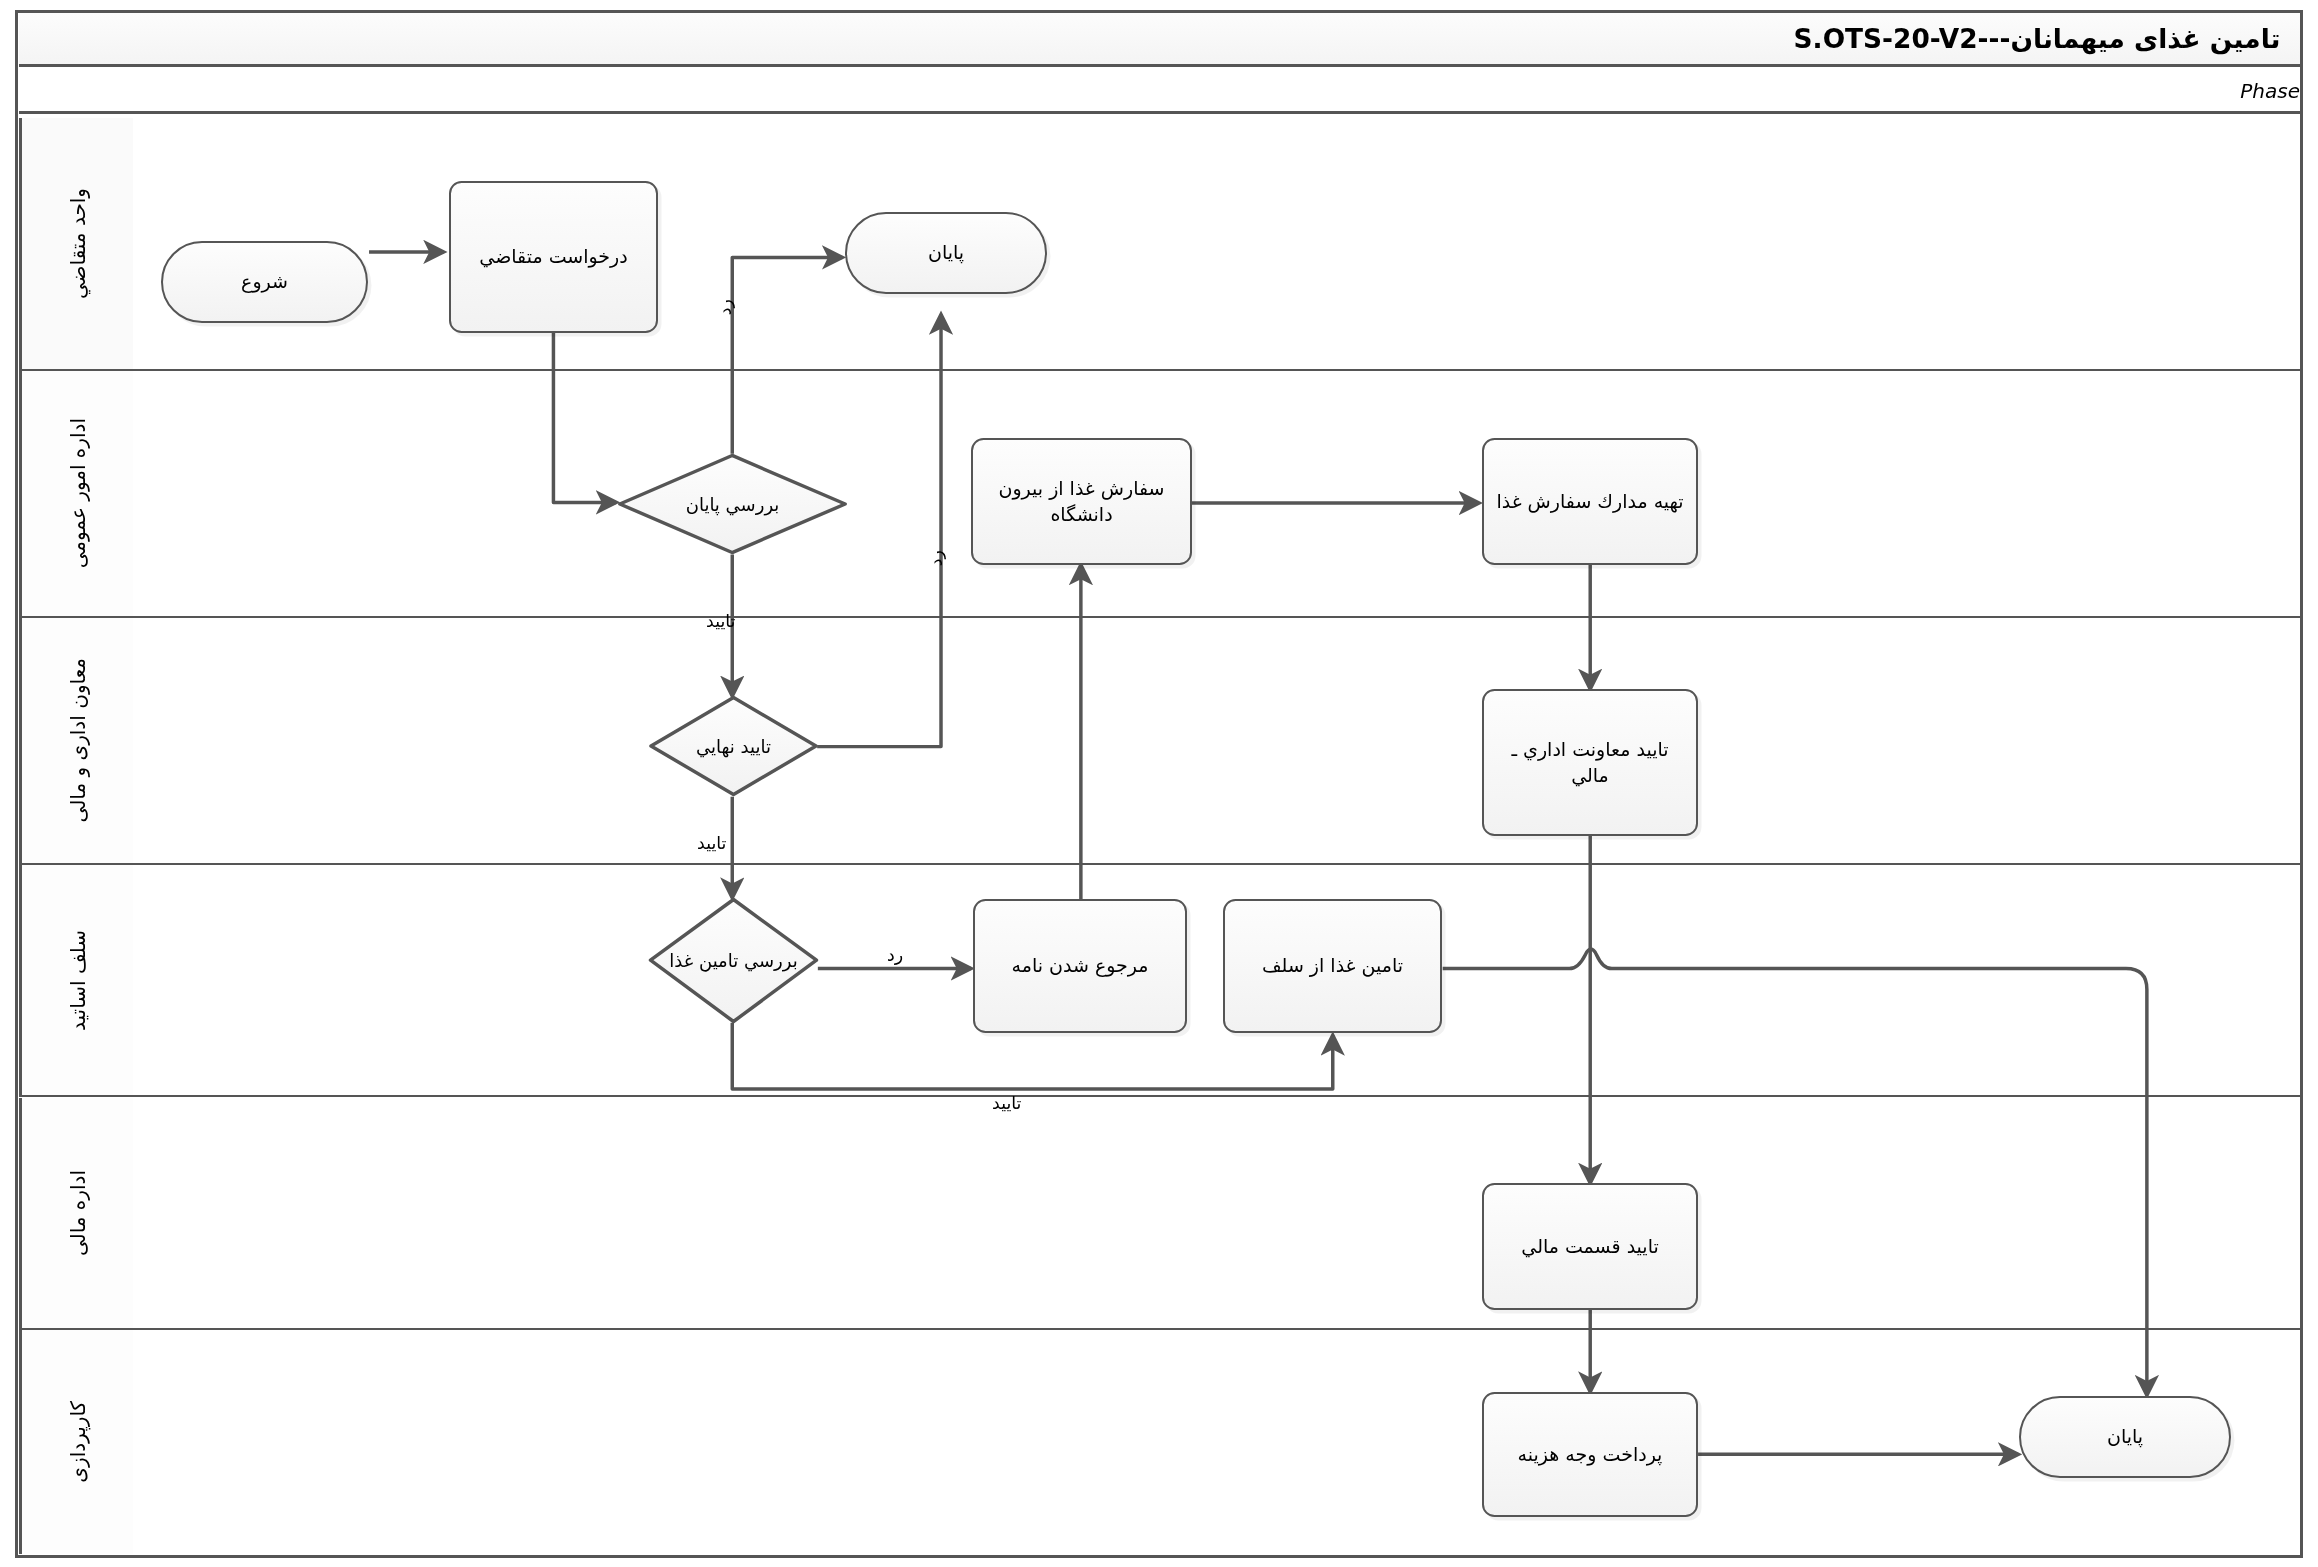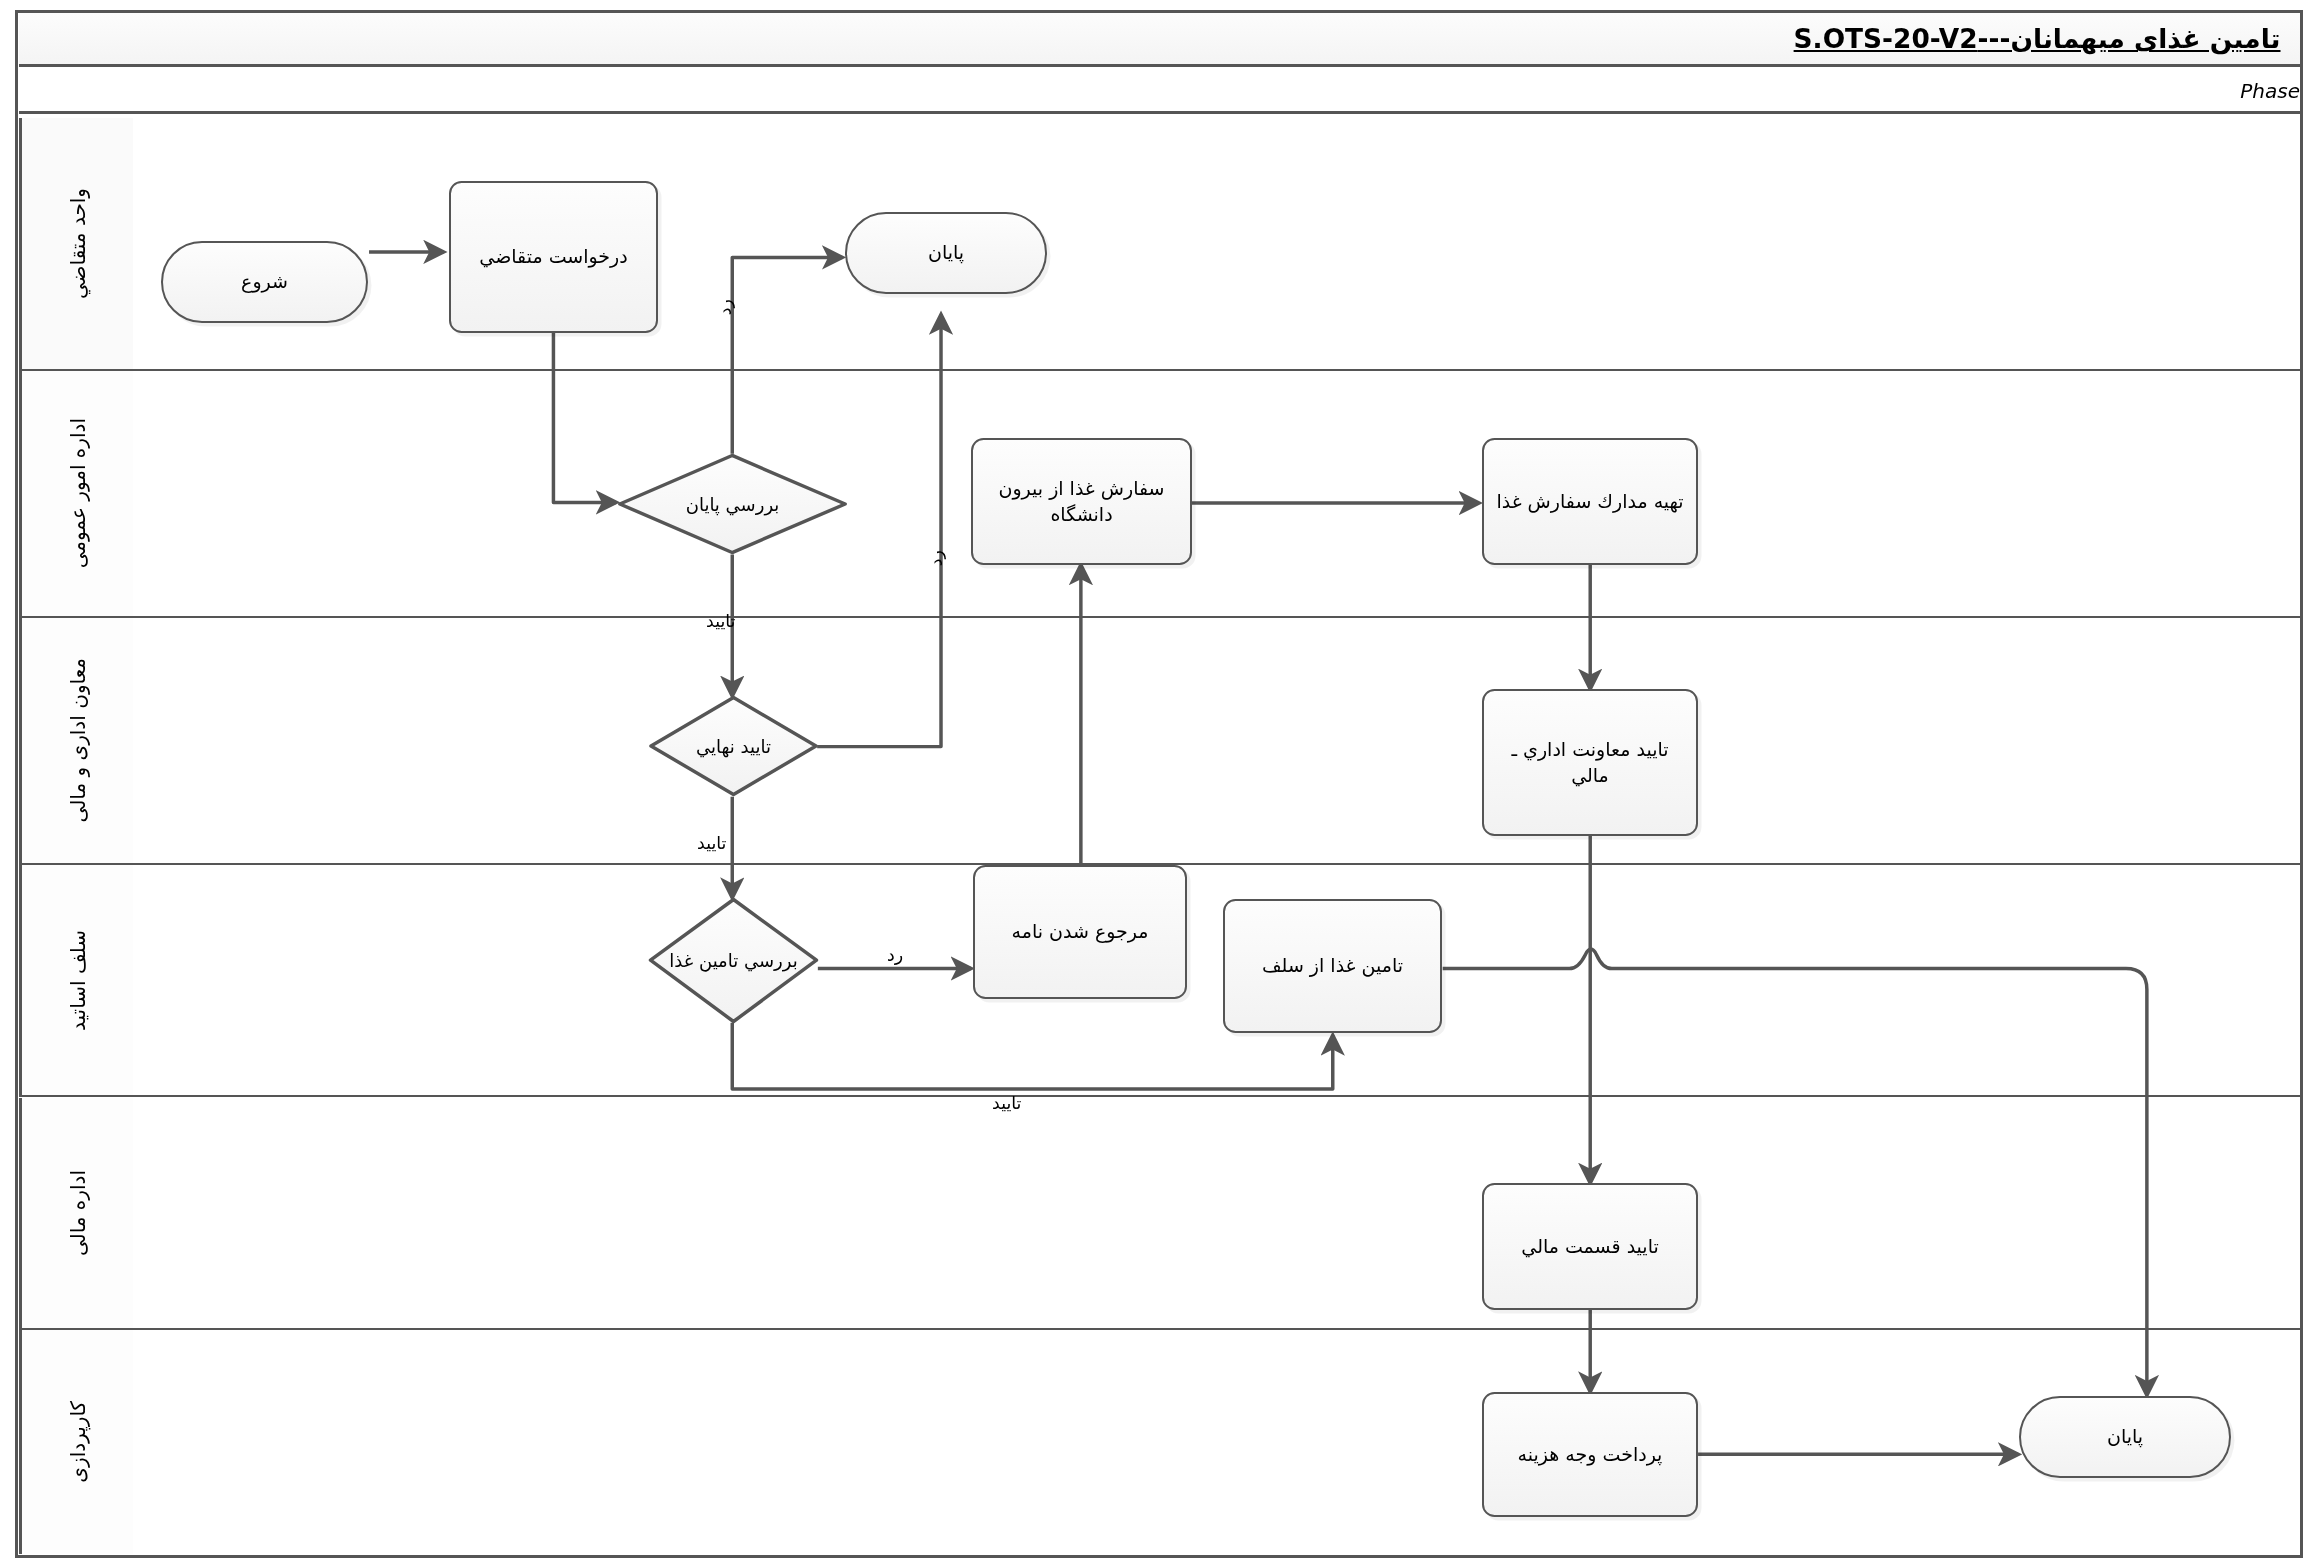--- a/index.html
+++ b/index.html
@@ -14,21 +14,21 @@
   .frame{
     position:absolute;left:15.3px;top:9.7px;width:2288px;height:1548px;
     border:3.5px solid #555555;box-sizing:border-box;background:#fff;
   }
 
   
   .title-bar{
     position:absolute;left:19px;top:13.2px;width:2281px;height:54px;
     background:linear-gradient(180deg,#fcfcfc 0%,#f4f4f4 100%);
     border-bottom:3.5px solid #555555;box-sizing:border-box;
-    display:flex;align-items:center;text-decoration:underline;
+    display:flex;align-items:center;
   }
   .title-text{
     margin-right:19.5px;font-size:26.4px;font-weight:bold;color:#000;
     letter-spacing:0px;white-space:nowrap;
     font-family:"DejaVu Sans","Liberation Sans",sans-serif;
   }
 
   
   .phase-bar{
     position:absolute;left:19px;top:71px;width:2281px;height:43px;
@@ -250,21 +250,21 @@
         <linearGradient id="gdiam3" x1="0" y1="0" x2="0" y2="1">
           <stop offset="0%" stop-color="#fdfdfd"></stop>
             <stop offset="100%" stop-color="#f2f2f2"></stop>
         </linearGradient>
       </defs>
       <path d="M 5 92 L 124 5 L 243 92 L 124 180 Z" fill="url(#gdiam3)" stroke="#555555" stroke-width="5" stroke-linejoin="round"></path>
     </svg>
     <div class="dlabel">بررسي تامین غذا</div>
   </div>
 
-  <div class="node process" style="left:973px;top:865px;width:214px;height:134px;">مرجوع شدن نامه</div>
+  <div class="node process" style="left:973px;top:899px;width:214px;height:134px;">مرجوع شدن نامه</div>
 
   <div class="node process" style="left:1223px;top:899px;width:219px;height:134px;">تامین غذا از سلف</div>
 
   <div class="node process" style="left:1482px;top:1392px;width:216px;height:125px;">پرداخت وجه هزینه</div>
 
   <div class="node process" style="left:1482px;top:1183px;width:216px;height:127px;">تایید قسمت مالي</div>
 
   <div class="node terminator" style="left:2019px;top:1396px;width:212px;height:82px;">پایان</div>
 
   <div class="elabel vert" style="left:715px;top:299px;">رد</div>

